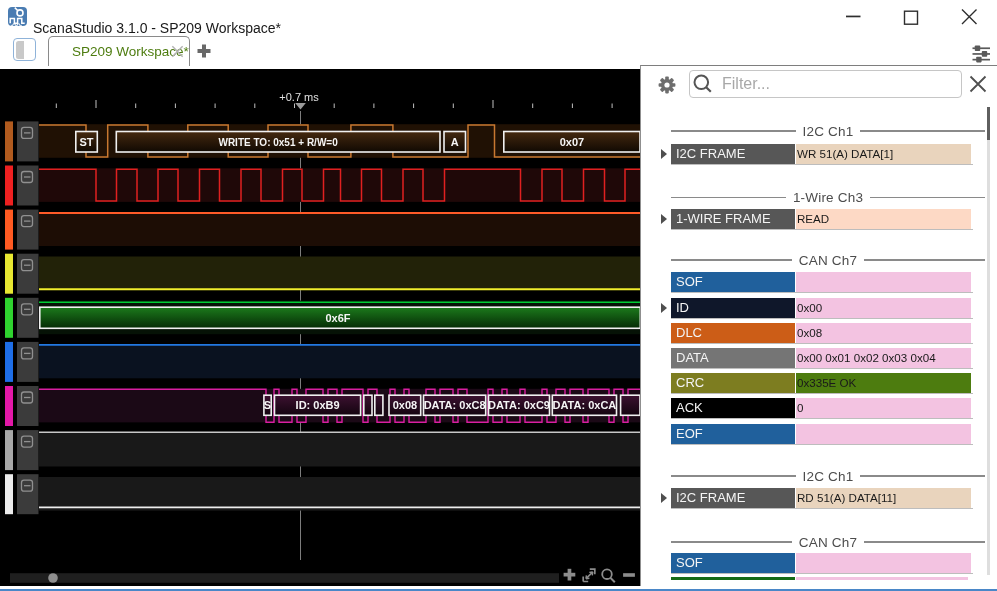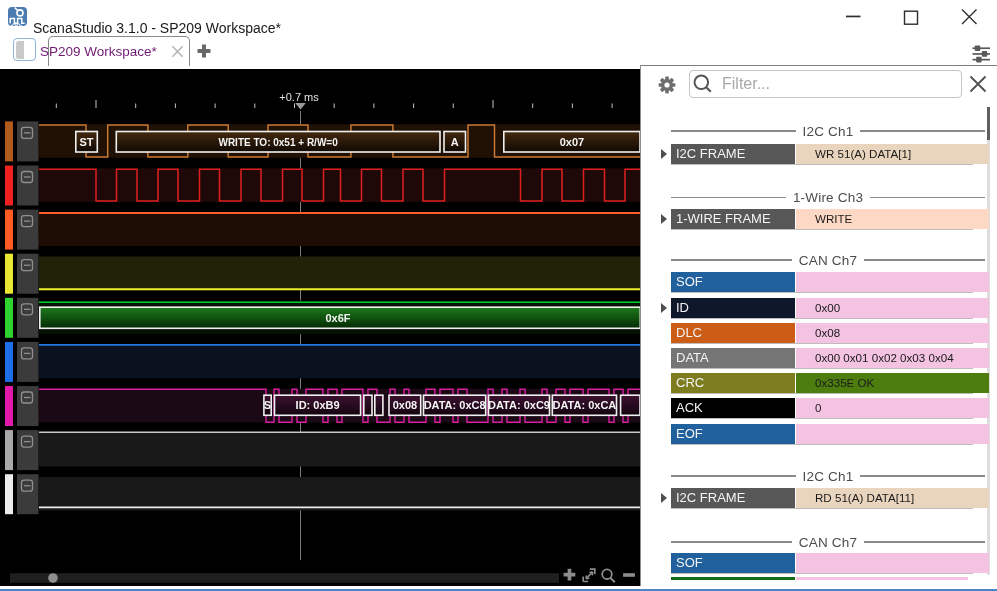--- a/index.html
+++ b/index.html
@@ -2,42 +2,42 @@
 <html><head><meta charset="utf-8"><style>
 html,body{margin:0;padding:0}
 body{width:997px;height:591px;position:relative;background:#fff;font-family:"Liberation Sans",sans-serif;overflow:hidden}
 .abs{position:absolute}
 .mono{font-family:Liberation Sans, sans-serif}
 .hdr{display:flex;align-items:center;gap:7px}
 .hdr .ln{flex:1;height:1.5px;background:#8a8a8a}
 .hdr span{font-size:13.5px;color:#4c4c4c;white-space:nowrap;letter-spacing:0.2px}
 .tri{width:0;height:0;border-left:6.5px solid #4f4f4f;border-top:5px solid transparent;border-bottom:5px solid transparent}
 .lbl{height:20px;line-height:20px;font-size:13px;color:#f4f4f4;padding-left:5px;white-space:nowrap;overflow:hidden}
-.val{height:20px;line-height:20px;font-size:11.6px;color:#1a1a1a;padding-left:19px;white-space:nowrap;overflow:hidden}
+.val{height:20px;line-height:20px;font-size:11.6px;color:#1a1a1a;padding-left:1px;white-space:nowrap;overflow:hidden}
 </style></head><body>
 
 <svg class="abs" style="left:8px;top:7px" width="19" height="19" viewBox="0 0 19 19">
 <rect x="0" y="0" width="19" height="19" rx="4" fill="#4a7cb2"></rect>
 <path d="M6.8 0.6 L9.9 3.7" stroke="#fff" stroke-width="1.5" fill="none"></path>
 <circle cx="12" cy="5.9" r="3" fill="none" stroke="#fff" stroke-width="1.6"></circle>
 <path d="M2.2 16.2 v-4.6 h4.2 v4.6 h3.2 v-4.6 h4.2 v4.6 h2.9" stroke="#fff" stroke-width="1.5" fill="none"></path>
 <path d="M2.8 18.4 h2.2 v-1.5 h2.2 v1.5 h2.2 v-1.5 h2.2 v1.5 h2.2" stroke="#fff" stroke-width="0.9" fill="none" opacity="0.95"></path>
 </svg>
 <div class="abs" style="left:33px;top:20px;font-size:14px;color:#191919">ScanaStudio 3.1.0 - SP209 Workspace*</div>
 <svg class="abs" style="left:840px;top:4px" width="150" height="26" viewBox="0 0 150 26">
 <rect x="6" y="11.6" width="14.5" height="1.7" fill="#2e2e2e"></rect>
 <rect x="64.5" y="7.2" width="13" height="13" fill="none" stroke="#2e2e2e" stroke-width="1.4"></rect>
 <path d="M122 5.5 L136.5 20 M136.5 5.5 L122 20" stroke="#2e2e2e" stroke-width="1.4" fill="none"></path>
 </svg>
 
 <div class="abs" style="left:13px;top:38px;width:21px;height:21px;border:1.5px solid #8fb3d9;border-radius:4px;background:#fff"></div>
 <div class="abs" style="left:15.5px;top:40.5px;width:8px;height:18px;background:#c9c9c9;border-radius:2.5px 0 0 2.5px"></div>
 
 <div class="abs" style="left:48px;top:36px;width:140px;height:30px;border:1px solid #8a8a8a;border-bottom:none;border-radius:5px 5px 0 0;background:#fff"></div>
-<div class="abs" style="left:40px;top:44px;font-size:13.5px;color:#701a75">SP209 Workspace*</div>
+<div class="abs" style="left:72px;top:44px;font-size:13.5px;color:#4d7c0f">SP209 Workspace*</div>
 <svg class="abs" style="left:170px;top:44px" width="15" height="15" viewBox="0 0 16 16">
 <path d="M2.5 2.5 L13.5 13.5 M13.5 2.5 L2.5 13.5" stroke="#b3b3b3" stroke-width="1.6"></path>
   </svg>
 <svg class="abs" style="left:196px;top:43px" width="16" height="16" viewBox="0 0 16 16">
 <path d="M8 1.5 V14.5 M1.5 8 H14.5" stroke="#686868" stroke-width="4"></path>
   </svg>
 <svg class="abs" style="left:971px;top:42px" width="20" height="21" viewBox="0 0 20 21">
 <g fill="#5a5a5a">
 <rect x="1.5" y="5.4" width="17.5" height="1.7"></rect>
 <rect x="1.5" y="11.1" width="17.5" height="1.7"></rect>
@@ -206,21 +206,21 @@
 <div class="abs lbl mono" style="left:671px;top:143.5px;width:119px;background:#575757">I2C FRAME</div>
 <div class="abs val mono" style="left:796px;top:143.5px;width:174px;background:#e9d4bd">WR 51(A) DATA[1]</div>
 <div class="abs" style="left:671px;top:163.5px;width:302px;height:1px;background:#bdbdbd"></div>
 <div class="abs hdr" style="left:671px;top:190.5px;width:314px;height:14px">
     <div class="ln"></div>
     <span>1-Wire Ch3</span>
     <div class="ln"></div>
   </div>
 <div class="abs tri" style="left:661px;top:213.5px"></div>
 <div class="abs lbl mono" style="left:671px;top:208.5px;width:119px;background:#575757">1-WIRE FRAME</div>
-<div class="abs val mono" style="left:796px;top:208.5px;width:174px;background:#fdd9c5">WRITE</div>
+<div class="abs val mono" style="left:796px;top:208.5px;width:174px;background:#fdd9c5">READ</div>
 <div class="abs" style="left:671px;top:228.5px;width:302px;height:1px;background:#bdbdbd"></div>
 <div class="abs hdr" style="left:671px;top:253px;width:314px;height:14px">
     <div class="ln"></div>
     <span>CAN Ch7</span>
     <div class="ln"></div>
   </div>
 <div class="abs lbl mono" style="left:671px;top:272.3px;width:119px;background:#20609c">SOF</div>
 <div class="abs val mono" style="left:796px;top:272.3px;width:174px;background:#f3c3e1"></div>
 <div class="abs" style="left:671px;top:292.3px;width:302px;height:1px;background:#bdbdbd"></div>
 <div class="abs tri" style="left:661px;top:302.5px"></div>

